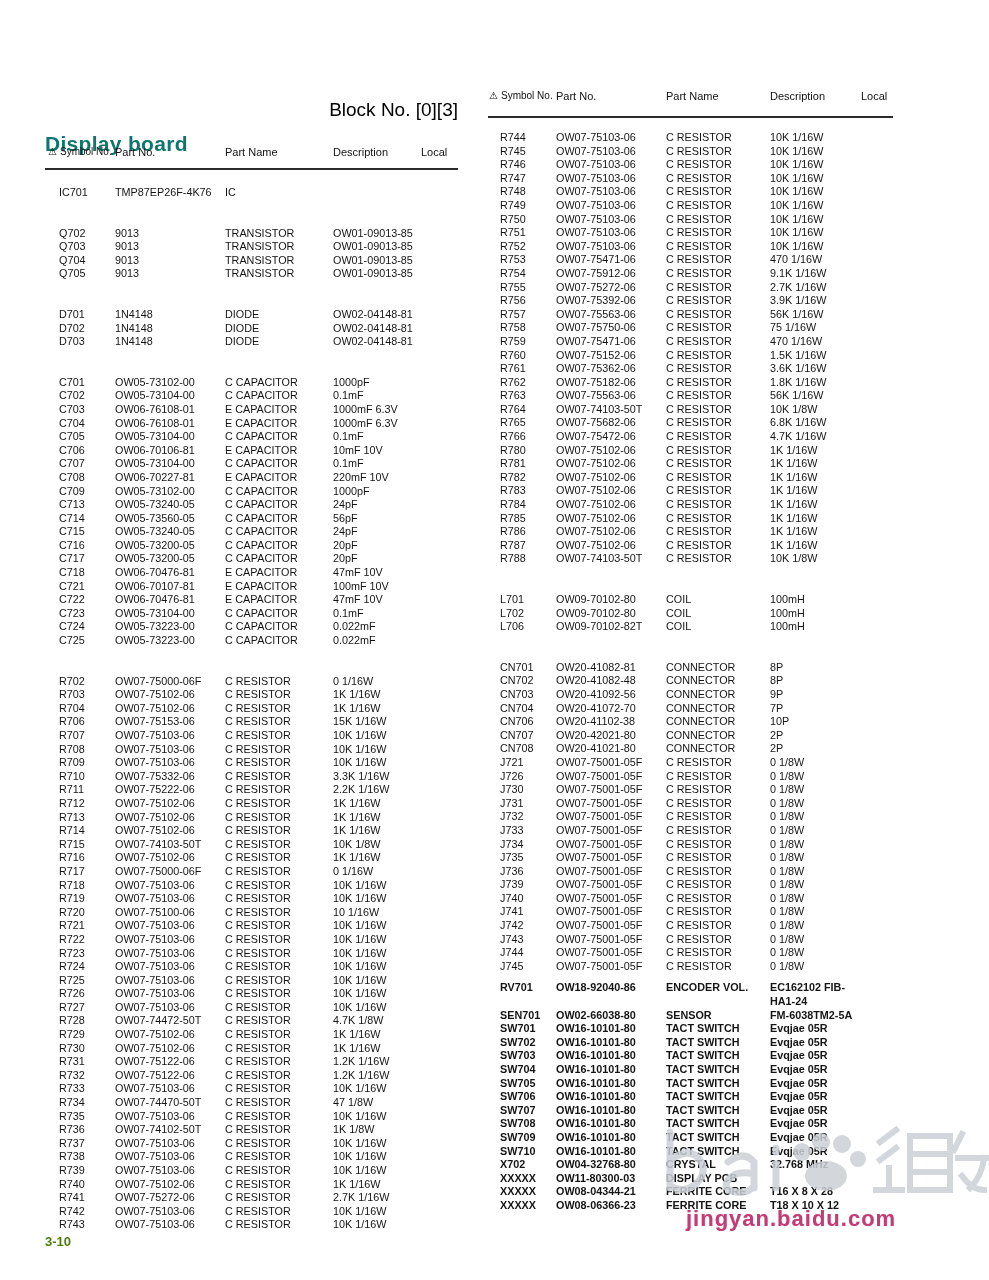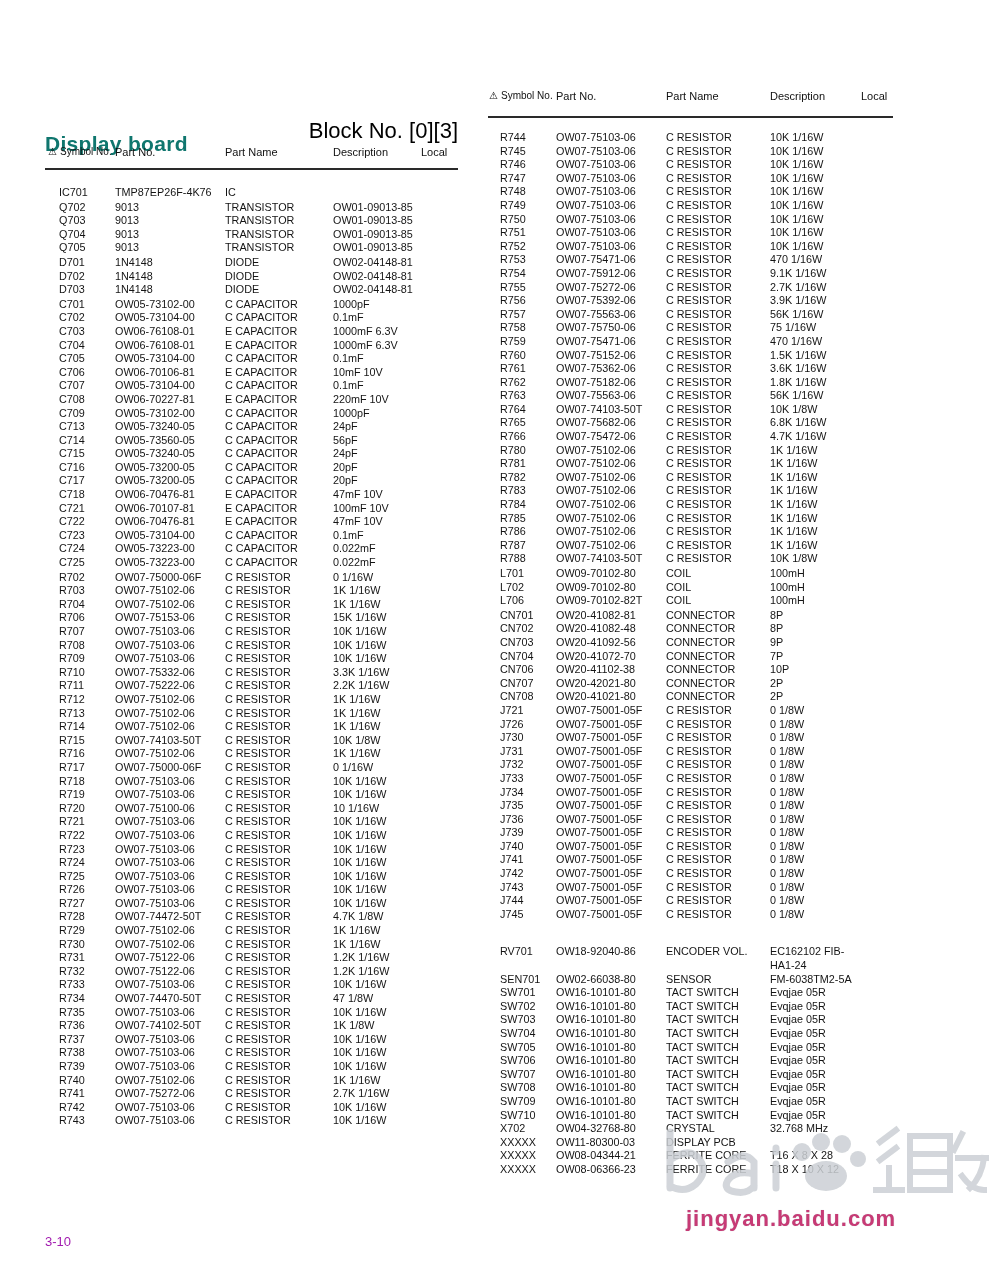--- a/index.html
+++ b/index.html
@@ -7,25 +7,25 @@
     width:989px;height:1280px;position:relative;overflow:hidden;
     background:#ffffff;color:#111;
     font-family:"Liberation Sans","DejaVu Sans",sans-serif;
     -webkit-font-smoothing:antialiased;
   }
   .page-title{
     position:absolute;left:45px;top:84px;
     font-size:21px;font-weight:bold;letter-spacing:.3px;color:#0f766e;margin-top:48px;
   }
   .block-no{
-    position:absolute;left:45px;top:118px;width:413px;
-    font-size:22px;text-align:right;color:#000;
+    position:absolute;left:45px;top:99px;width:413px;
+    font-size:19px;text-align:right;color:#000;
   }
   .page-number{
-    position:absolute;left:45px;top:1234px;font-size:13px;color:#a21caf;
+    position:absolute;left:45px;top:1234px;font-size:13px;color:#4d7c0f;font-weight:bold;
   }
   .col{position:absolute;top:0;}
   .col-left{left:45px;width:413px;}
   .col-right{left:488px;width:405px;}
 
   .header-row,.row{display:grid;}
   .col-left .header-row,.col-left .row{grid-template-columns:56px 110px 108px 88px 1fr;padding-left:14px;}
   .col-right .header-row,.col-right .row{grid-template-columns:56px 110px 104px 91px 1fr;padding-left:12px;}
 
   .header-row{position:absolute;width:100%;font-size:11px;color:#111;}
@@ -39,22 +39,22 @@
 
   .rule{position:absolute;width:100%;border-top:2px solid #2a2a2a;}
   .col-left .rule{top:168px;}
   .col-right .rule{top:116px;}
 
   .table-body{position:absolute;width:100%;}
   .col-left .table-body{top:186px;}
   .col-right .table-body{top:131px;}
 
   .row{font-size:10.8px;line-height:13.6px;color:#141414;}
-  .group + .group{margin-top:1px;}
-  .group.gap-small{margin-top:24px;}
+  .group + .group{margin-top:27px;}
+  .group.gap-small{margin-top:8px;font-weight:bold;}
   .cell{white-space:nowrap;overflow:visible;}
   .cell-description{white-space:pre-line;}
 
   
   .watermark{position:absolute;left:658px;top:1112px;width:331px;pointer-events:none;opacity:.85;}
   .watermark-logo{display:block;}
   .watermark-site{
     margin-top:2px;margin-left:28px;
     font-size:22px;font-weight:bold;letter-spacing:1px;
     color:#be185d;text-shadow:0 0 1px #bfc3c8;

